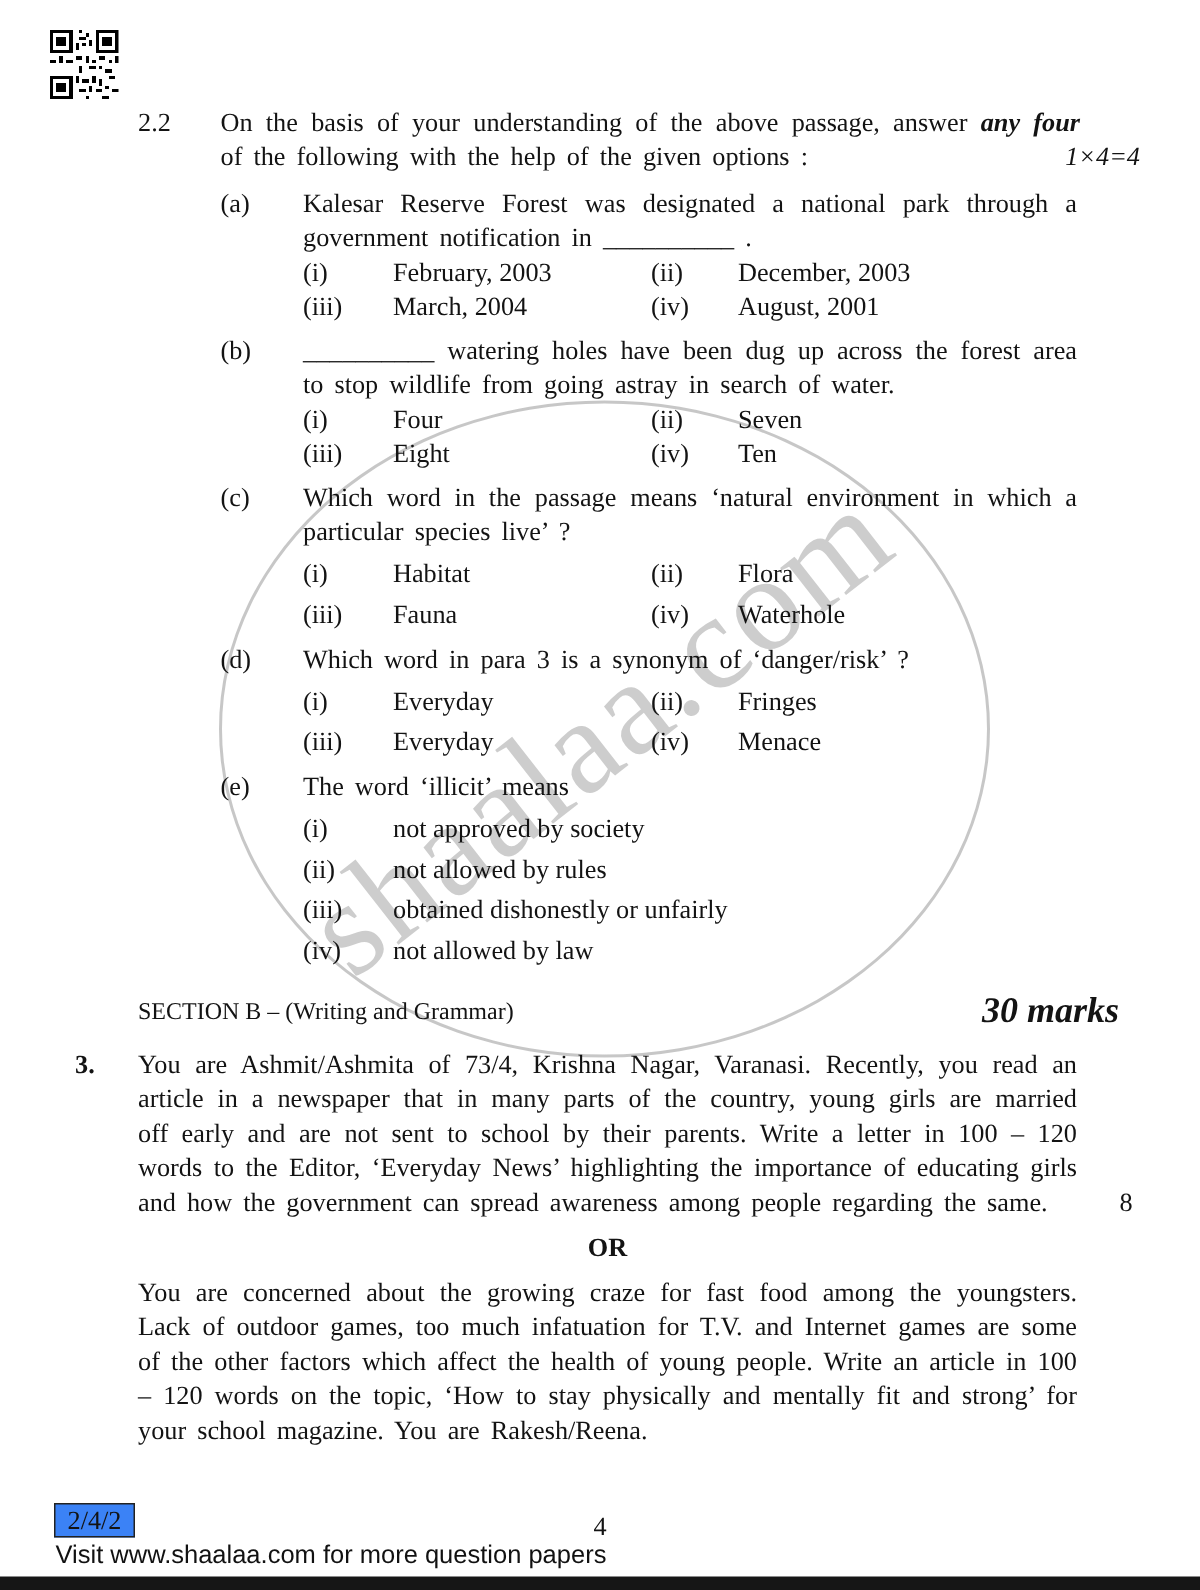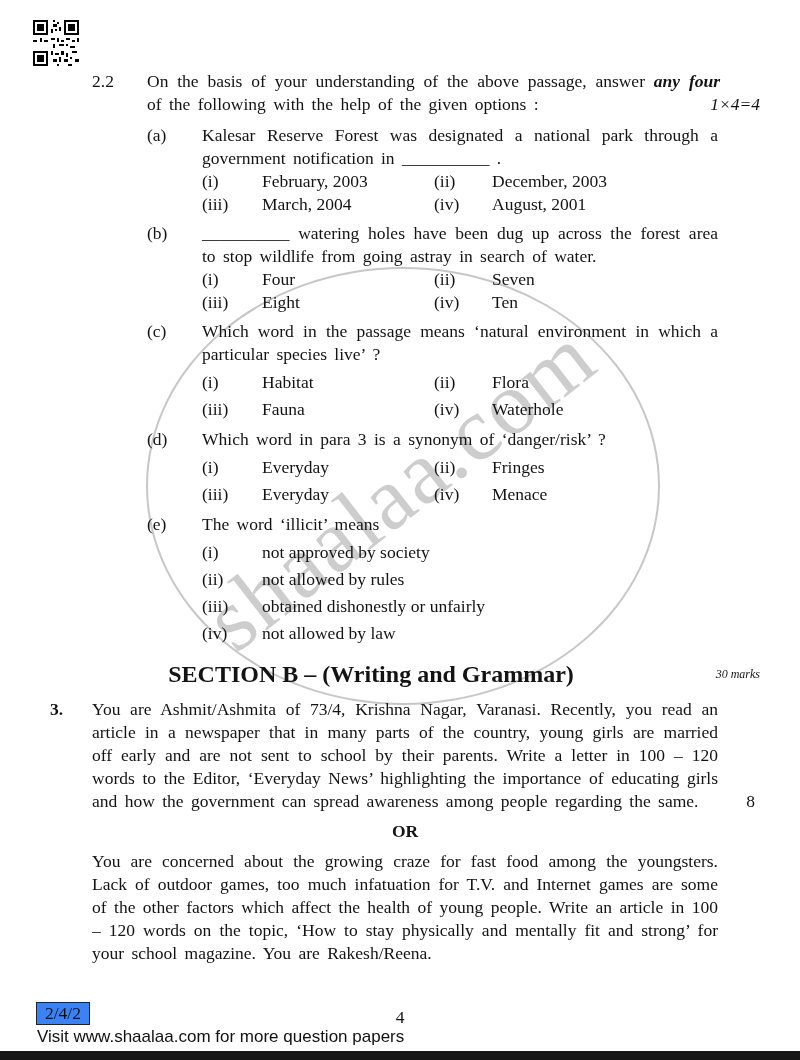--- a/index.html
+++ b/index.html
@@ -45,22 +45,22 @@
   .part { display:flex; margin-top:6px; }
   .part-label { flex:0 0 55px; }
   .part-body { flex:1; min-width:0; }
   .part-text { text-align:justify; margin-right:42px; word-spacing:3px; }
 
   .opts { display:grid; grid-template-columns:60px 172px 58px 1fr; line-height:23px; }
   .opts.wide { line-height:26.5px; margin-top:3px; }
   .opts-single { display:grid; grid-template-columns:60px 1fr; line-height:27px; margin-top:3px; }
 
   .section-row { position:relative; margin:16px 0 0 42px; }
-  .section-title { text-align:center; font-weight:bold; font-size:24px; padding-right:110px; }
-  .section-marks { position:absolute; right:0; top:0; font-weight:normal; font-style:italic; font-size:12px; }
+  .section-title { text-align:left; font-weight:normal; font-size:16px; padding-right:110px; }
+  .section-marks { position:absolute; right:14px; top:0; font-weight:bold; font-style:italic; font-size:24px; }
 
   .q3 { margin-top:12px; }
   .q3num { flex:0 0 42px; font-weight:bold; }
   .q3body { flex:1; min-width:0; }
   .para { position:relative; }
   .para-text { text-align:justify; margin-right:42px; word-spacing:3px; }
   .marks-plain { position:absolute; right:5px; bottom:0; }
   .or-sep { text-align:center; font-weight:bold; padding-right:42px; margin:7px 0; }
 
   

